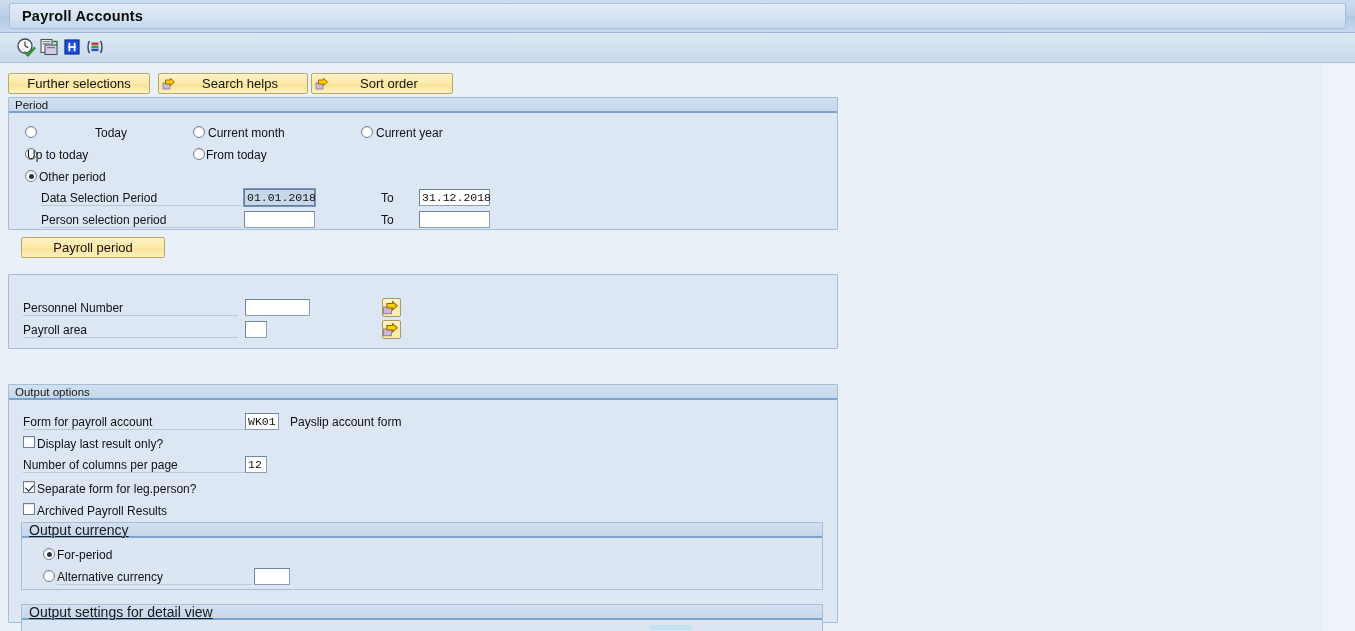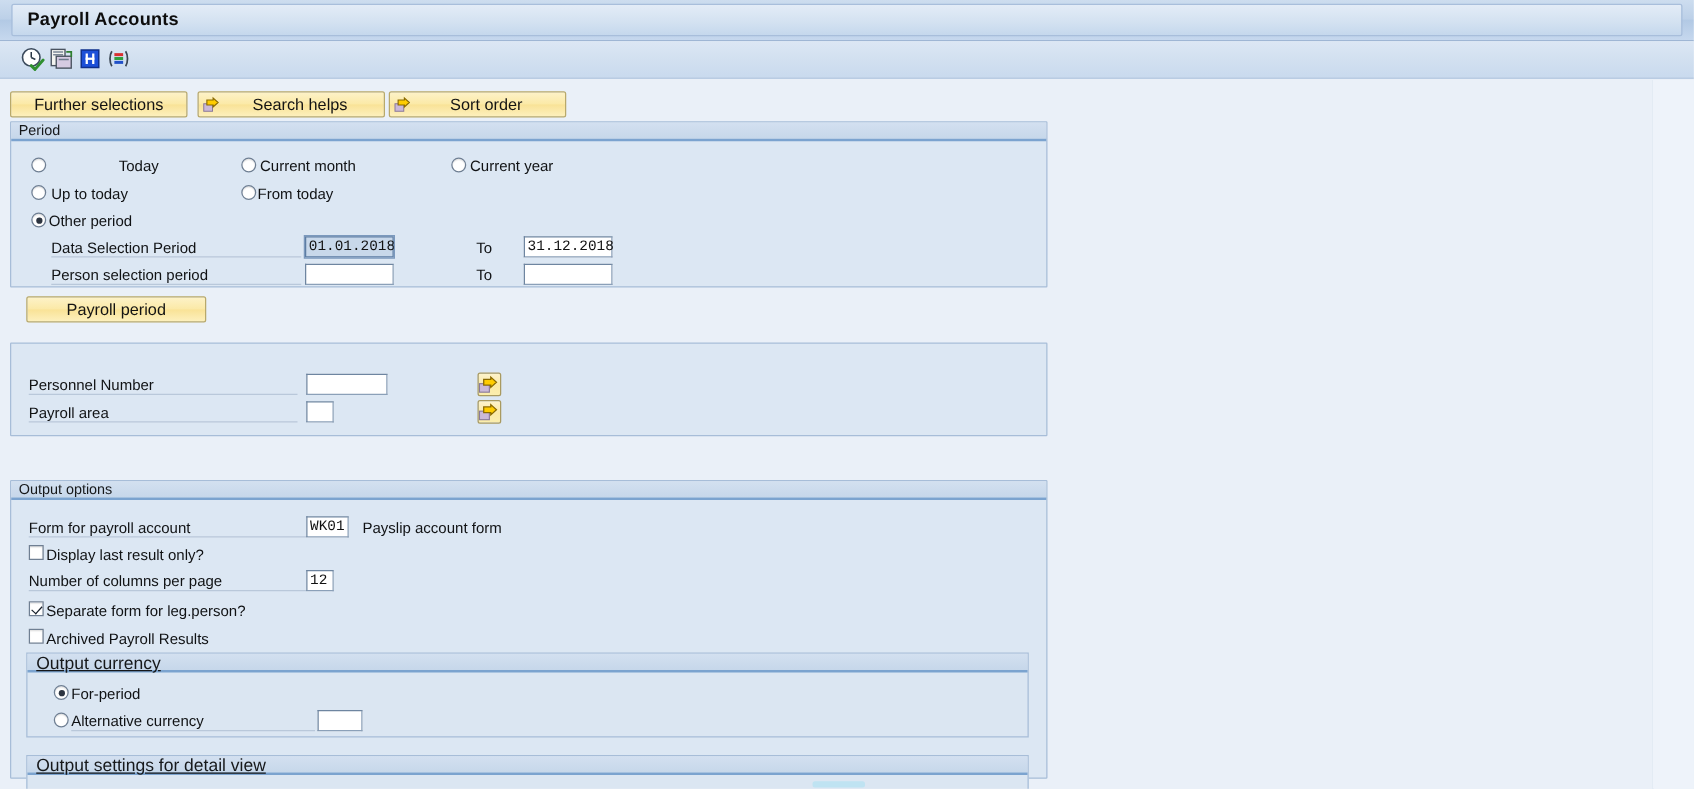--- a/index.html
+++ b/index.html
@@ -311,21 +311,21 @@
     <span class="radio" style="left:16px; top:28px;"></span>
     <span class="optlabel" style="left:46px; top:28px;margin-left:40px;">Today</span>
 
     <span class="radio" style="left:184px; top:28px;"></span>
     <span class="optlabel" style="left:199px; top:28px;">Current month</span>
 
     <span class="radio" style="left:352px; top:28px;"></span>
     <span class="optlabel" style="left:367px; top:28px;">Current year</span>
 
     <span class="radio" style="left:16px; top:50px;"></span>
-    <span class="optlabel" style="left:32px; top:50px;text-align:right;">Up to today</span>
+    <span class="optlabel" style="left:18px; top:50px;text-align:right;">Up to today</span>
 
     <span class="radio" style="left:184px; top:50px;"></span>
     <span class="optlabel" style="left:197px; top:50px;">From today</span>
 
     <span class="radio on" style="left:16px; top:72px;"></span>
     <span class="optlabel" style="left:30px; top:72px;">Other period</span>
 
     <span class="lbl lbl-ul" style="left:32px; top:93px; width:200px;">Data Selection Period</span>
     <span class="txt sel mono-c" style="left:235px; top:91px; width:71px;">01.01.2018</span>
     <span class="lbl" style="left:372px; top:93px;">To</span>

